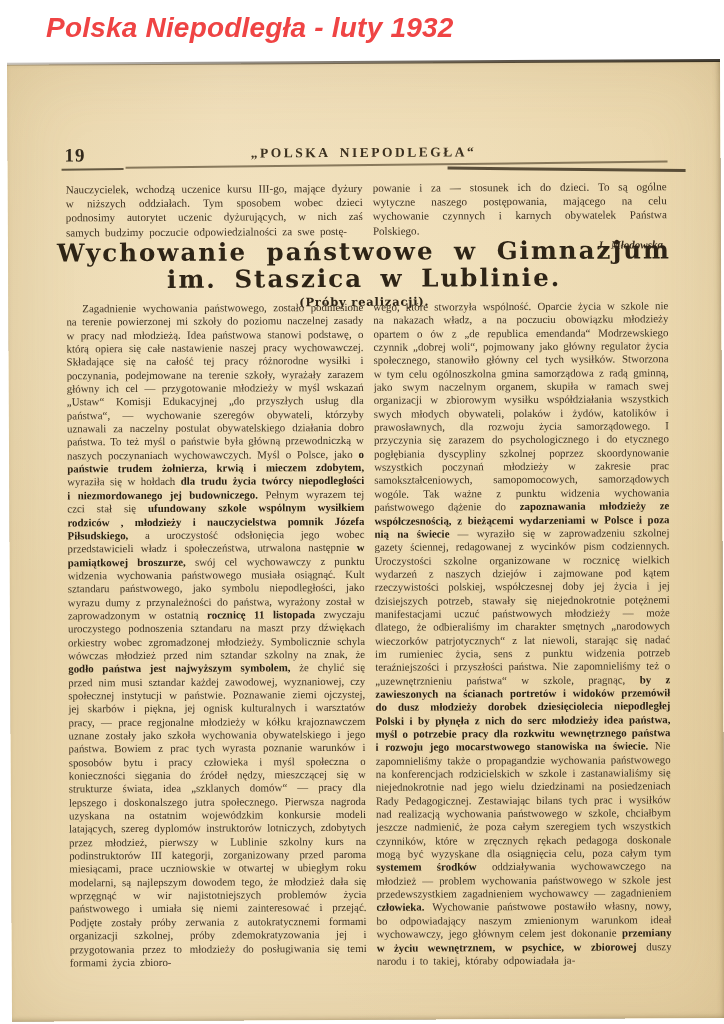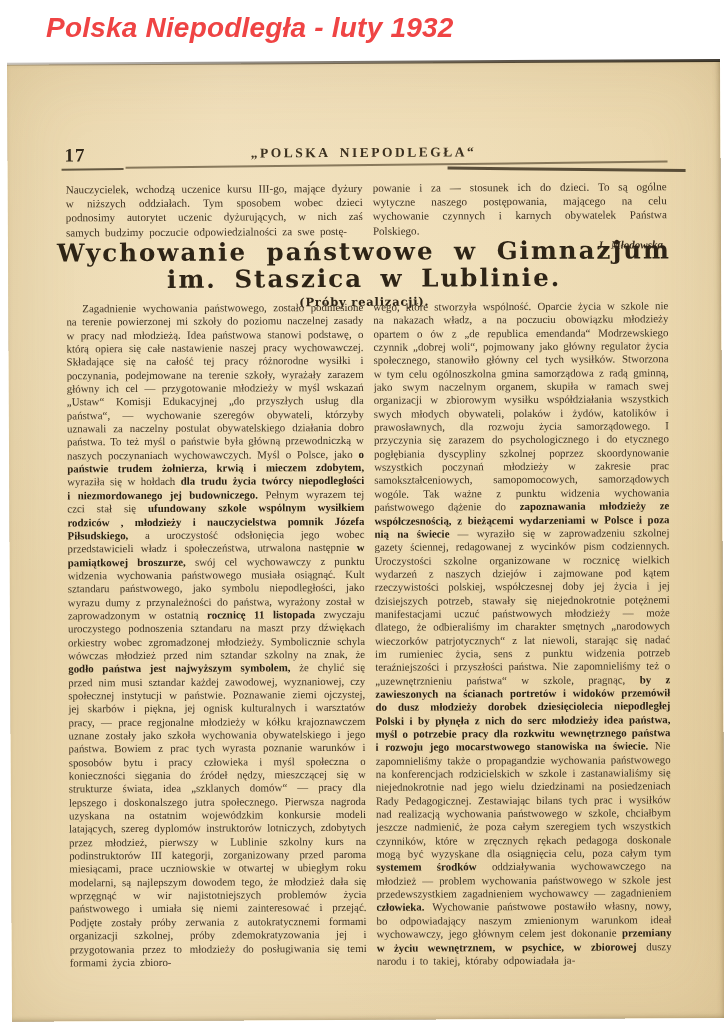--- a/index.html
+++ b/index.html
@@ -85,21 +85,21 @@
   .body-right{left:365px;width:295px;}
   .body-col .b{font-weight:bold;color:#2c2214;}
 </style>
 </head>
 <body>
 
 <div class="caption">Polska Niepodległa - luty 1932</div>
 
 <div class="paper">
 
-  <div class="pageno ink">17</div>
+  <div class="pageno ink">19</div>
   <div class="pageno-rule"></div>
   <div class="journal-title">„POLSKA NIEPODLEGŁA“</div>
   <div class="rule-thin"></div>
   <div class="rule-thick"></div>
 
   <div class="intro-col intro-left">Nauczycielek, wchodzą uczenice kursu III-go, mające dyżury w niższych oddziałach. Tym sposobem wobec dzieci podnosimy autorytet uczenic dyżurujących, w nich zaś samych budzimy poczucie odpowiedzialności za swe postę-</div>
   <div class="intro-col intro-right">
     <span>powanie i za — stosunek ich do dzieci. To są ogólne wytyczne naszego postępowania, mającego na celu wychowanie czynnych i karnych obywatelek Państwa Polskiego.</span>
     <span class="signature">J. Młodowska</span>
   </div>

